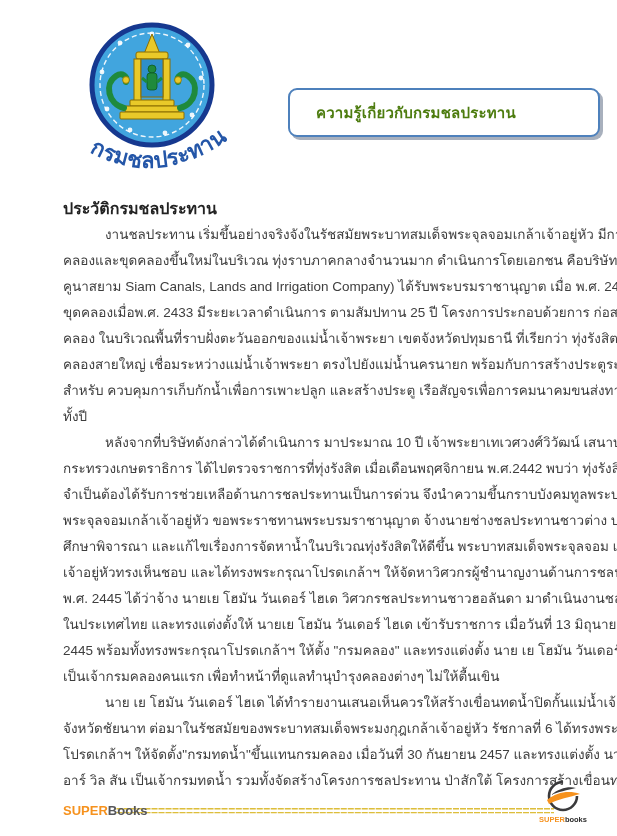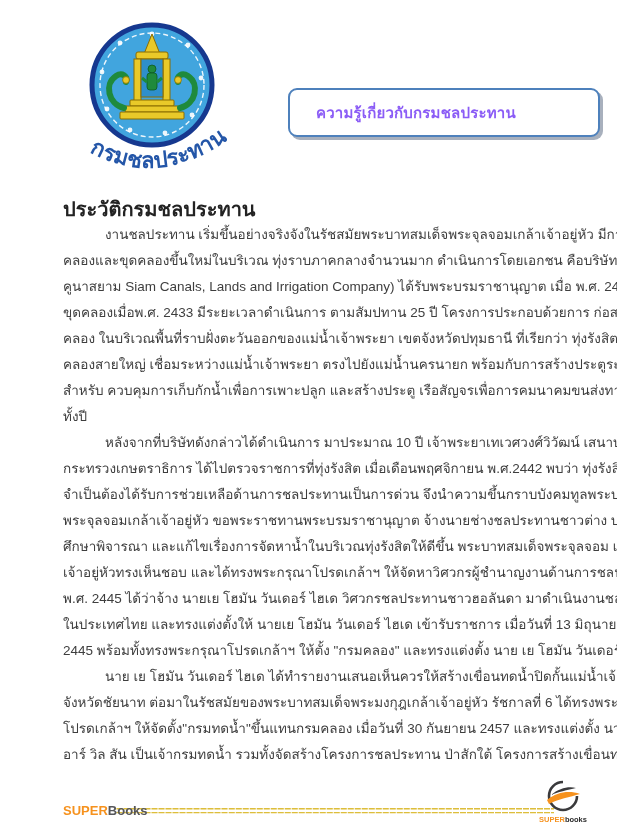--- a/index.html
+++ b/index.html
@@ -14,28 +14,28 @@
 
   
   .logo-wrap{position:absolute;left:70px;top:12px;width:178px;height:182px;}
   .title-box{
     position:absolute;left:288px;top:88px;width:308px;height:45px;
     border:2px solid #4e81bc;border-radius:9px;background:#fff;
     box-shadow:3px 3px 0 rgba(96,112,134,.55);
     display:flex;align-items:center;
   }
   .title-box .title-text{
-    padding-left:26px;font-size:15px;font-weight:bold;color:#8b5cf6;
+    padding-left:26px;font-size:15px;font-weight:bold;color:#4d7c0f;
     letter-spacing:.2px;
   }
 
   
   .content{position:absolute;left:63px;top:196px;width:493px;color:#3e3e3e;}
   .doc-heading{
-    font-size:20px;font-weight:bold;color:#222;
+    font-size:16px;font-weight:bold;color:#222;
     height:26px;line-height:26px;
   }
   .line{
     font-size:13.5px;height:26px;line-height:26px;
     white-space:nowrap;color:#3e3e3e;
     text-align:justify;text-align-last:justify;
     overflow:visible;
   }
   .line.indent{text-indent:42px;}
   .line.short{text-align-last:left;font-family:Liberation Serif, serif;}
@@ -136,20 +136,21 @@
         <div class="line short">ทั้งปี</div>
         <div class="line indent">หลังจากที่บริษัทดังกล่าวได้ดำเนินการ มาประมาณ 10 ปี เจ้าพระยาเทเวศวงศ์วิวัฒน์ เสนาบดี</div>
         <div class="line">กระทรวงเกษตราธิการ ได้ไปตรวจราชการที่ทุ่งรังสิต เมื่อเดือนพฤศจิกายน พ.ศ.2442 พบว่า ทุ่งรังสิต</div>
         <div class="line">จำเป็นต้องได้รับการช่วยเหลือด้านการชลประทานเป็นการด่วน จึงนำความขึ้นกราบบังคมทูลพระบาทสมเด็จ</div>
         <div class="line">พระจุลจอมเกล้าเจ้าอยู่หัว ขอพระราชทานพระบรมราชานุญาต จ้างนายช่างชลประทานชาวต่าง ประเทศ มา</div>
         <div class="line">ศึกษาพิจารณา และแก้ไขเรื่องการจัดหาน้ำในบริเวณทุ่งรังสิตให้ดีขึ้น พระบาทสมเด็จพระจุลจอม เกล้า</div>
         <div class="line">เจ้าอยู่หัวทรงเห็นชอบ และได้ทรงพระกรุณาโปรดเกล้าฯ ให้จัดหาวิศวกรผู้ชำนาญงานด้านการชลประทาน</div>
         <div class="line">พ.ศ. 2445 ได้ว่าจ้าง นายเย โฮมัน วันเดอร์ ไฮเด วิศวกรชลประทานชาวฮอลันดา มาดำเนินงานชลประทาน</div>
         <div class="line">ในประเทศไทย และทรงแต่งตั้งให้ นายเย โฮมัน วันเดอร์ ไฮเด เข้ารับราชการ เมื่อวันที่ 13 มิถุนายน</div>
         <div class="line">2445 พร้อมทั้งทรงพระกรุณาโปรดเกล้าฯ ให้ตั้ง "กรมคลอง" และทรงแต่งตั้ง นาย เย โฮมัน วันเดอร์ ไฮเด</div>
+        <div class="line short">เป็นเจ้ากรมคลองคนแรก เพื่อทำหน้าที่ดูแลทำนุบำรุงคลองต่างๆ ไม่ให้ตื้นเขิน</div>
         <div class="line indent">นาย เย โฮมัน วันเดอร์ ไฮเด ได้ทำรายงานเสนอเห็นควรให้สร้างเขื่อนทดน้ำปิดกั้นแม่น้ำเจ้าพระยาที่</div>
         <div class="line">จังหวัดชัยนาท ต่อมาในรัชสมัยของพระบาทสมเด็จพระมงกุฎเกล้าเจ้าอยู่หัว รัชกาลที่ 6 ได้ทรงพระกรุณา</div>
         <div class="line">โปรดเกล้าฯ ให้จัดตั้ง"กรมทดน้ำ"ขึ้นแทนกรมคลอง เมื่อวันที่ 30 กันยายน 2457 และทรงแต่งตั้ง นายอาร์ ซี</div>
         <div class="line">อาร์ วิล สัน เป็นเจ้ากรมทดน้ำ รวมทั้งจัดสร้างโครงการชลประทาน ป่าสักใต้ โครงการสร้างเขื่อนทดน้ำขนาด</div>
       </div>
   </div>
 
   <div class="footer">
     <span class="divider">============================================================================================================</span>
     <span class="brand-left">

